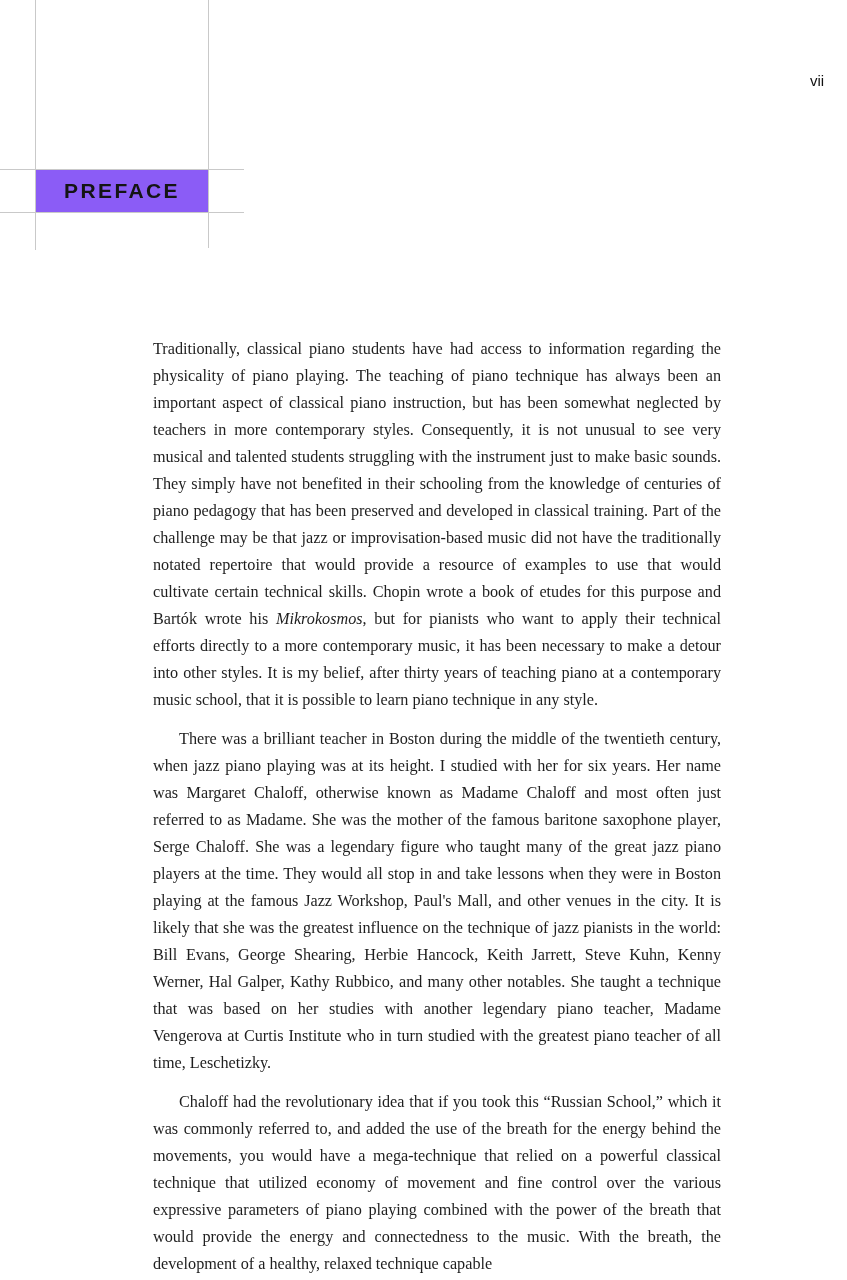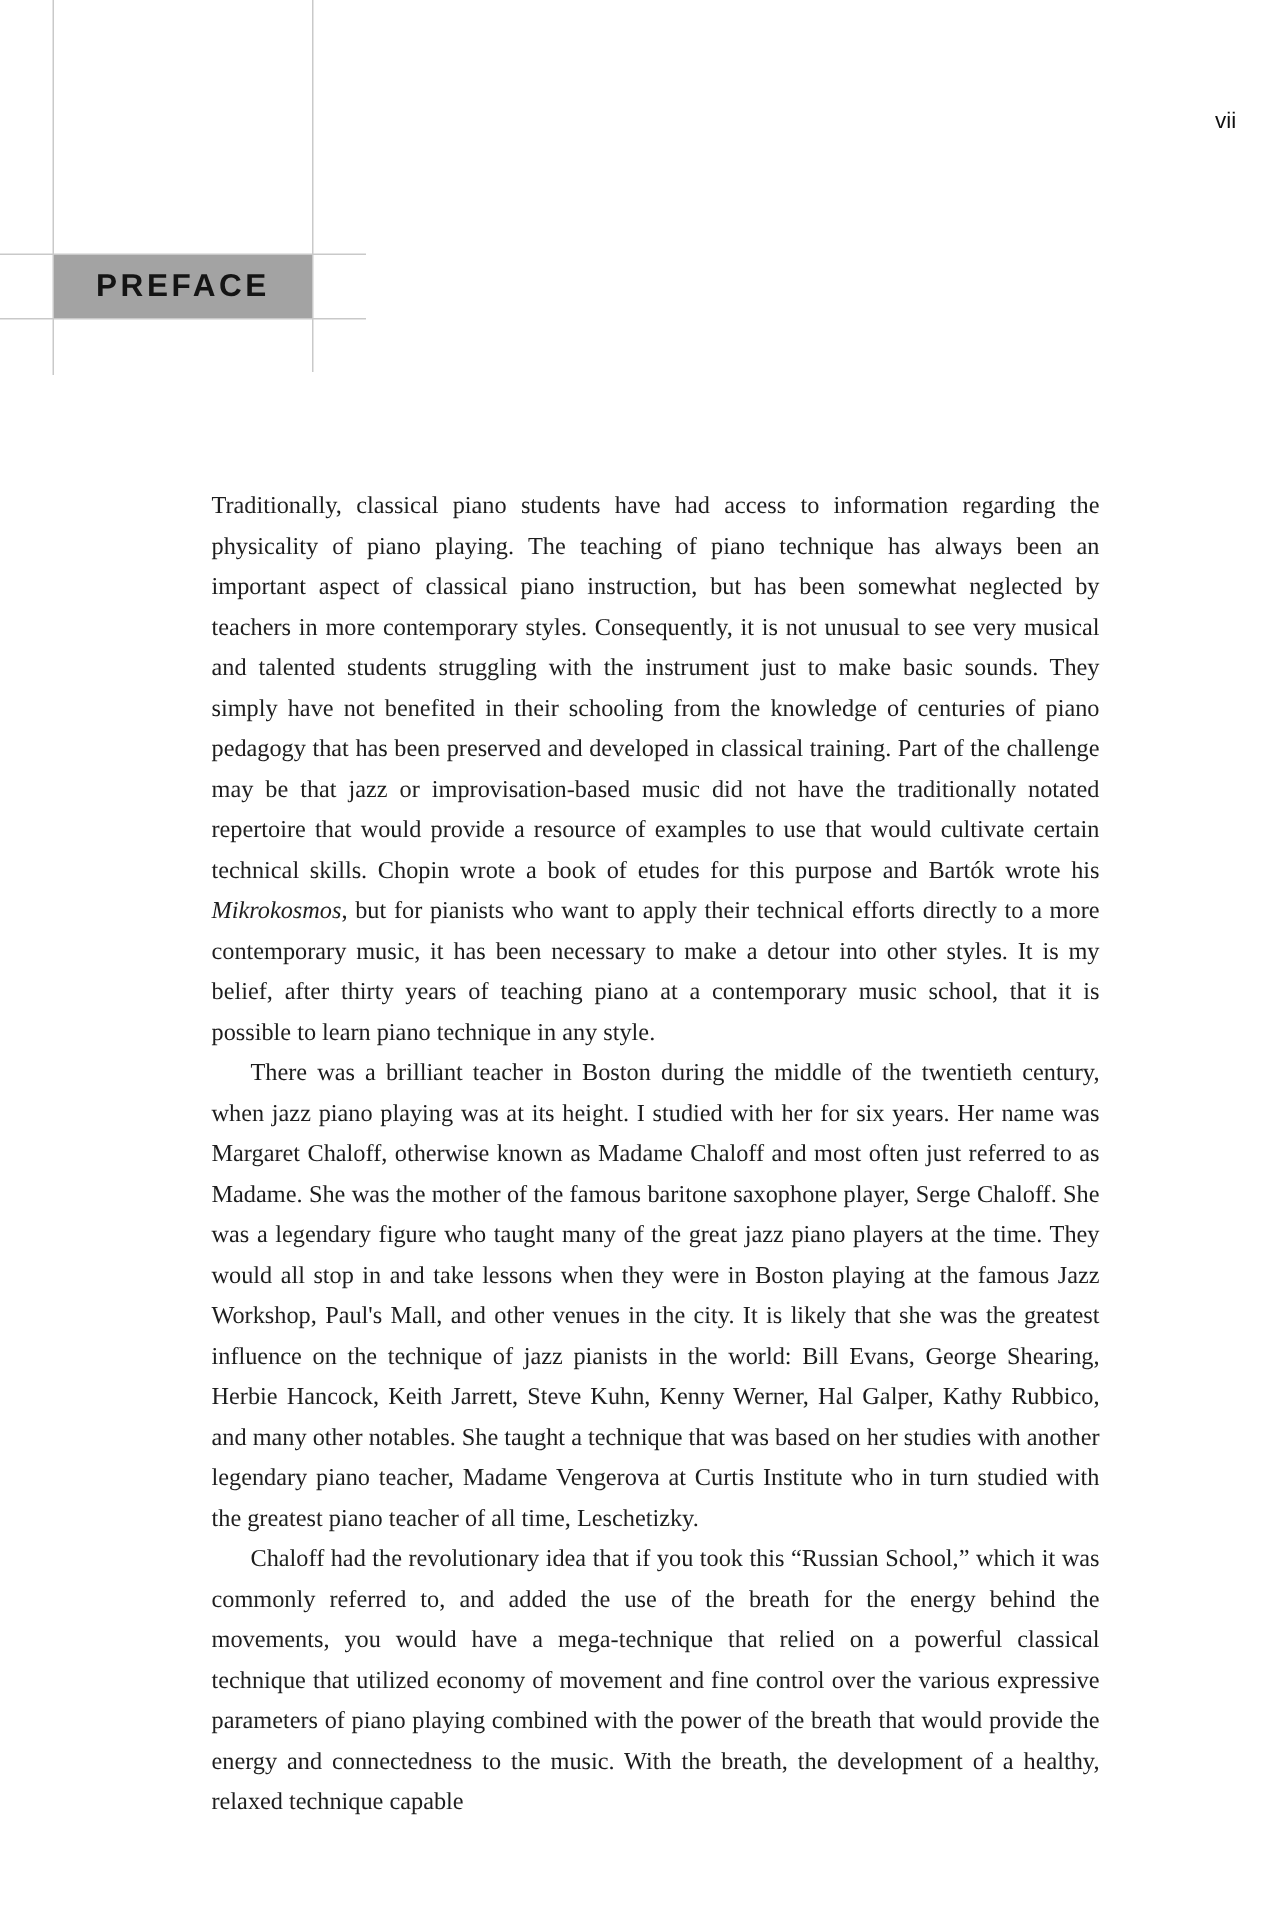--- a/index.html
+++ b/index.html
@@ -7,35 +7,35 @@
     width: 847px; height: 1280px; background: #ffffff; position: relative; overflow: hidden;
     font-family: "Liberation Serif", "DejaVu Serif", serif; color: #1e1e1e;
   }
   .rule { position: absolute; background: #c9c9c9; }
   .v1 { left: 35px; top: 0; width: 1px; height: 250px; }
   .v2 { left: 208px; top: 0; width: 1px; height: 248px; }
   .h1 { left: 0; top: 169px; width: 244px; height: 1px; }
   .h2 { left: 0; top: 212px; width: 244px; height: 1px; }
   .heading-box {
     position: absolute; left: 36px; top: 170px; width: 172px; height: 42px;
-    background: #a3a3a3; display: flex; align-items: center; justify-content: center;
+    background: #8b5cf6; display: flex; align-items: center; justify-content: center;
   }
   .heading-box span {
     font-family: "Liberation Sans", "DejaVu Sans", sans-serif; font-weight: bold;
     font-size: 21px; letter-spacing: 2.4px; color: #141414;
   }
   .folio {
     position: absolute; left: 810px; top: 72px; font-family: "Liberation Sans", "DejaVu Sans", sans-serif;
     font-weight: normal; font-size: 15px; color: #111;
   }
   .body-text {
     position: absolute; left: 141px; top: 324px; width: 592px;
     font-size: 16.2px; line-height: 27px; text-align: justify;
   }
-  .body-text p { margin: 0; }
+  .body-text p { margin: 12px; }
   .body-text p.indent { text-indent: 26px; }
   .body-text em { font-style: italic; }
 </style>
 </head>
 <body>
 
 <div class="rule v1"></div>
 <div class="rule v2"></div>
 <div class="rule h1"></div>
 <div class="rule h2"></div>

